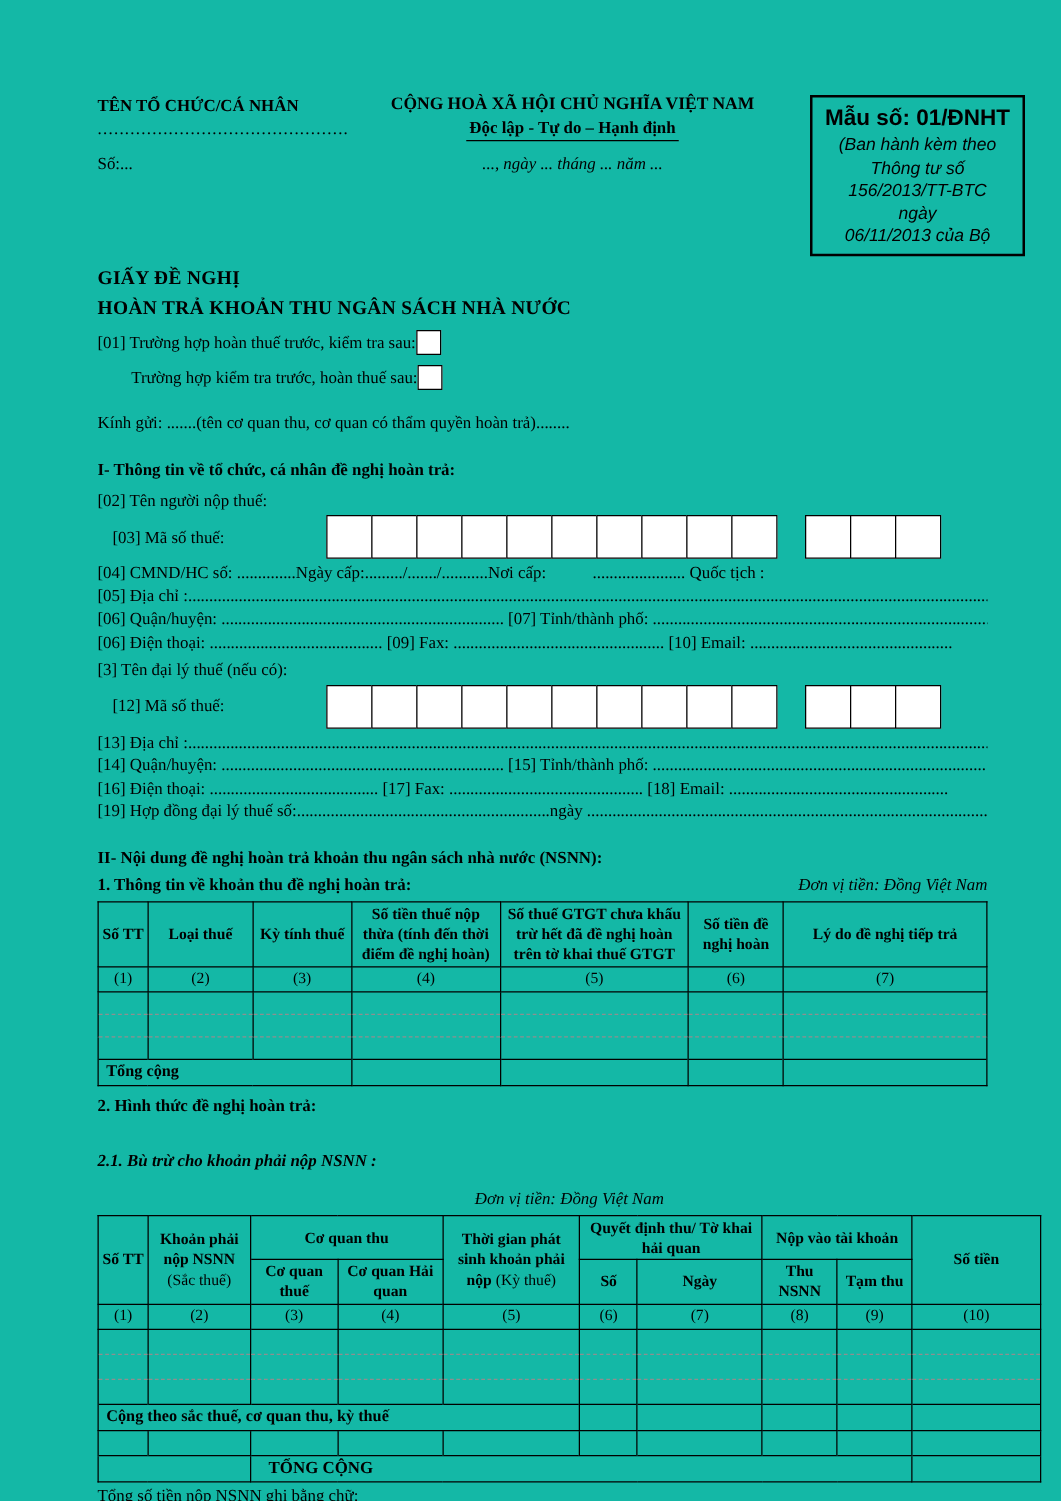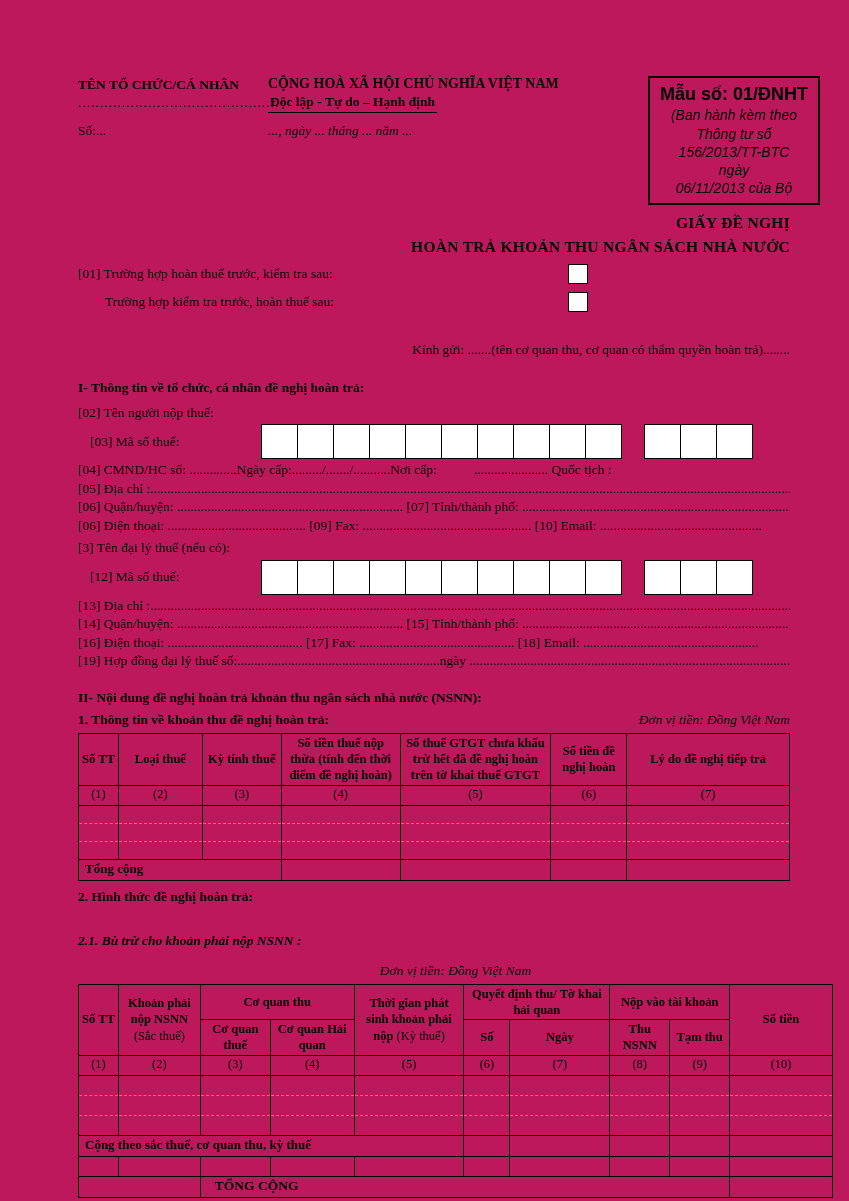--- a/index.html
+++ b/index.html
@@ -1,43 +1,43 @@
 <!DOCTYPE html>
 <html><head>
 <meta charset="utf-8">
 <style>
   * { box-sizing: border-box; }
   html,body { margin:0; padding:0; background:#fff; }
   .page {
-    width:849px; height:1201px; background:#be185d; color:#000;
+    width:849px; height:1201px; background:#14b8a6; color:#000;
     font-family:"Liberation Serif","DejaVu Serif",serif;
     font-size:13.5px; position:relative; padding:76px 59px 0 78px; overflow:hidden;
   }
   .bold{font-weight:bold;} .ital{font-style:italic;}
   .header{display:flex; align-items:flex-start;}
   .h-left{width:190px; line-height:1.35;}
   .h-left .dots{letter-spacing:1px;}
   .h-left .so{margin-top:10px;}
-  .h-center{flex:1; }
+  .h-center{flex:1; text-align:center;}
   .nat-title{font-weight:bold; font-size:14px;}
   .nat-motto{display:inline-block; font-weight:bold; font-size:13.5px; border-bottom:1px solid #000; padding:0 2px 2px 2px; margin-top:2px;}
   .date-line{font-style:italic; margin-top:10px;}
   .form-box{
     width:172px; margin-right:-30px; border:2px solid #000; padding:5px 4px 6px 4px;
     font-family:"Liberation Sans","DejaVu Sans",sans-serif; text-align:center; line-height:1.3;
   }
   .form-box .fb-title{font-weight:bold; font-size:18px;}
   .form-box .fb-sub{font-style:italic; font-size:14px;}
-  .doc-title{text-align:right; margin-top:6px; line-height:1.5;}
+  .doc-title{text-align:left; margin-top:6px; line-height:1.5;}
   .doc-title .t1{font-weight:bold; font-size:15.5px; letter-spacing:0.3px;}
   .doc-title .t2{font-weight:bold; font-size:15.5px; letter-spacing:0.3px;}
-  .case-row{display:flex; align-items:center; justify-content:space-between; width:510px; margin-top:4px; height:24px;}
+  .case-row{display:flex; align-items:center; width:510px; margin-top:4px; height:24px;}
   .case-row.second{padding-left:27px; margin-top:4px;}
   .checkbox{width:20px; height:20px; border:1.5px solid #000; background:#fff; flex:none;}
-  .kinh-gui{text-align:right; margin-top:28px; width:712px;}
+  .kinh-gui{text-align:left; margin-top:16px; width:712px;}
   .sec-head{font-weight:bold; margin-top:22px;}
   .line{white-space:pre; overflow:hidden; width:712px; line-height:17.5px; margin-top:1px;}
   .f02{margin-top:8px;}
   .mst-row{display:flex; align-items:center; margin-top:2px; height:37px;}
   .mst-label{width:184px; padding-left:12px;}
   .mst-strip{display:flex;}
   .mst-cell{width:37px; height:35px; border:1px solid #000; margin-left:-1px; background:#fff;}
   .mst-gap{width:23px;}
   .sec2-head{font-weight:bold; margin-top:20px;}
   .t1-caption{display:flex; justify-content:space-between; width:712px; margin-top:6px;}

